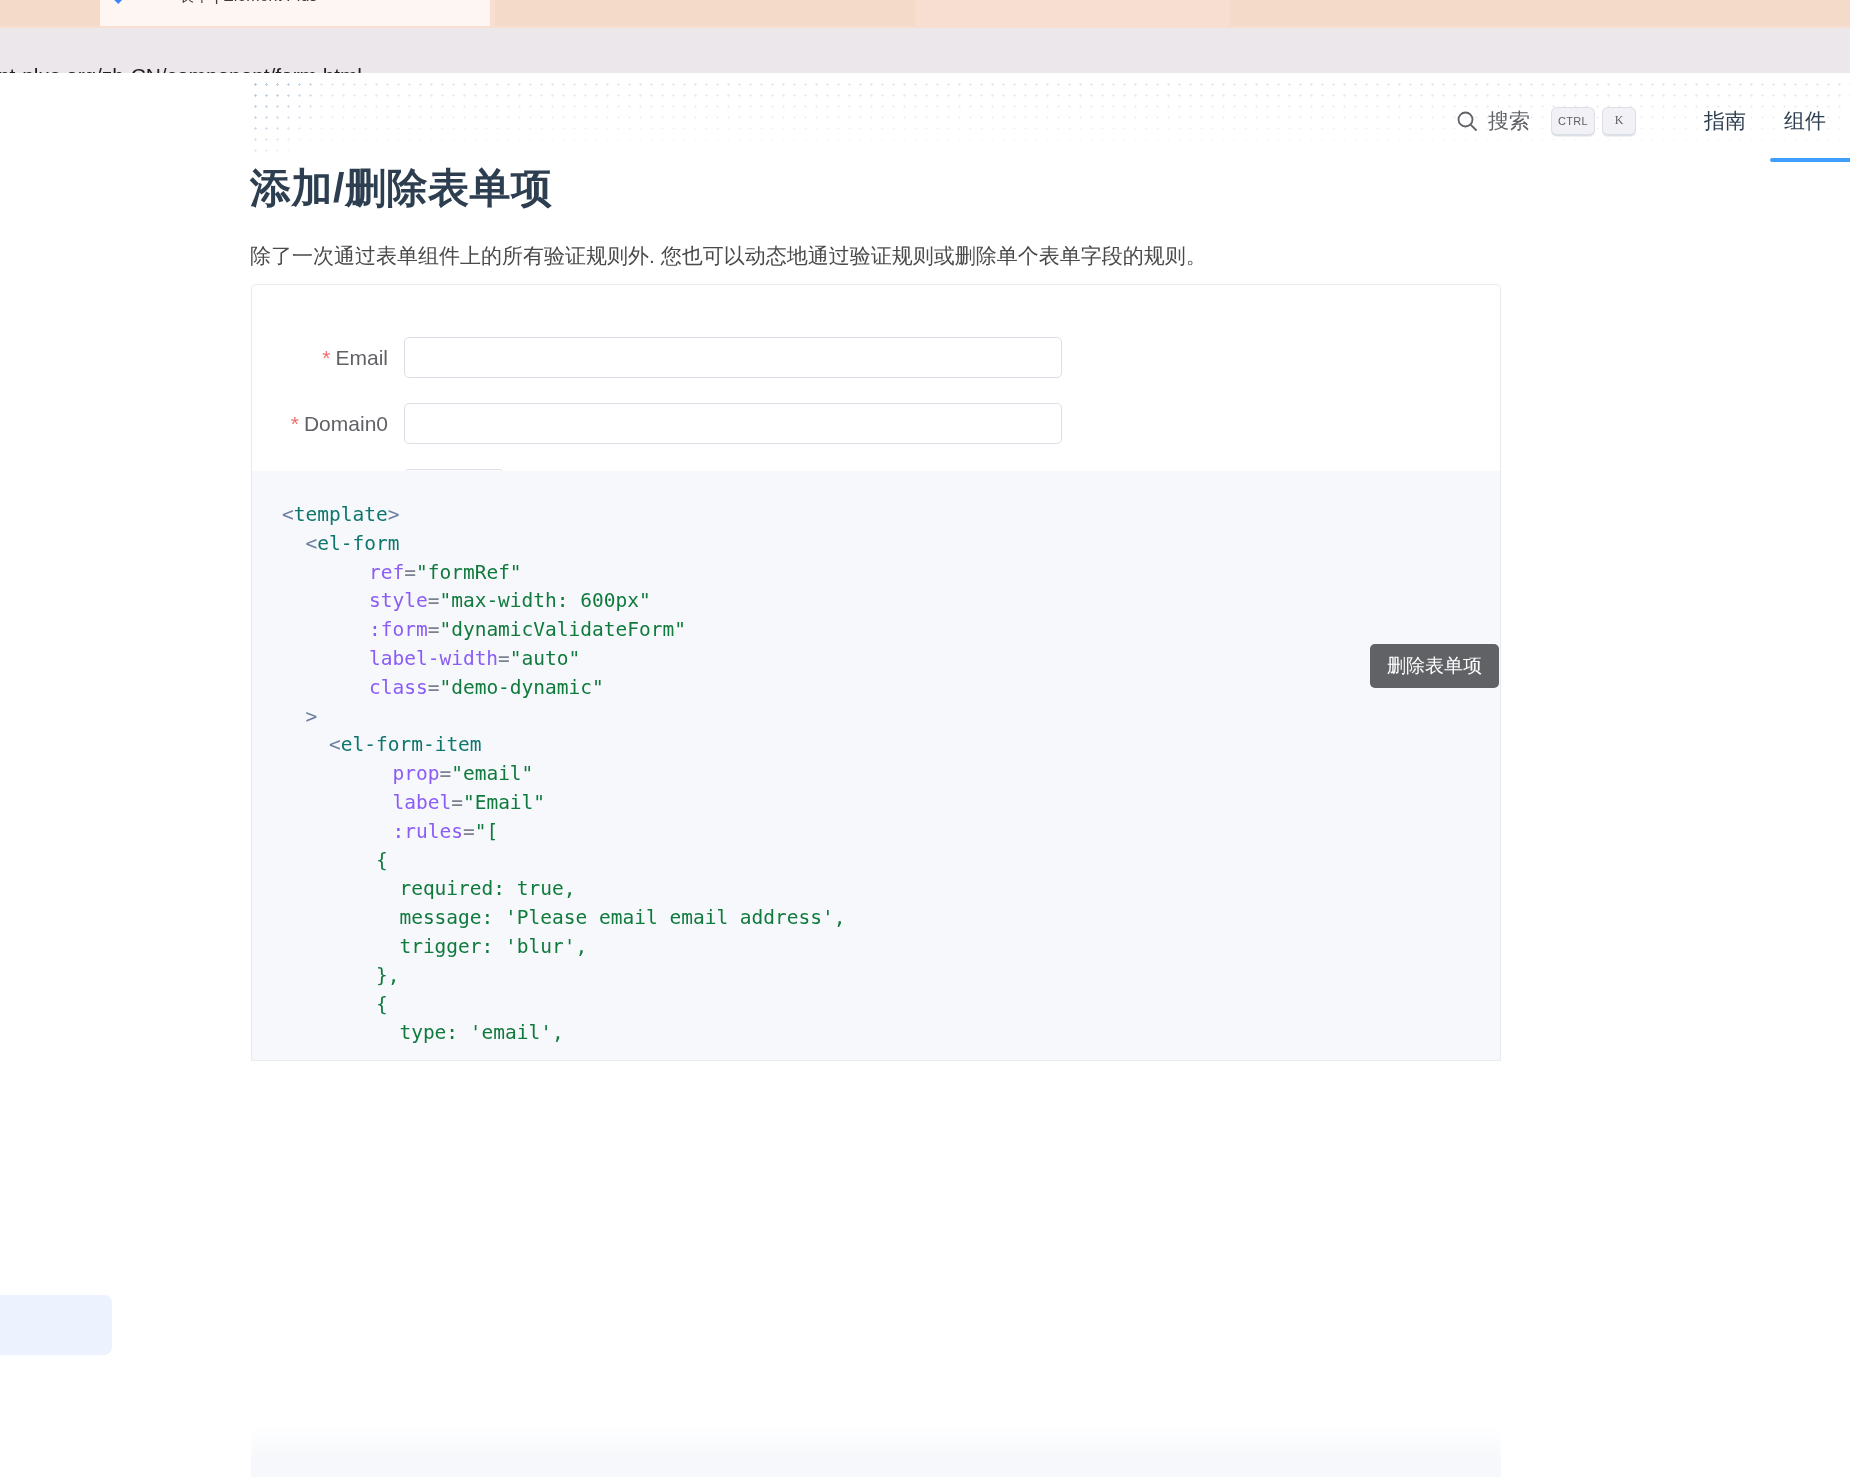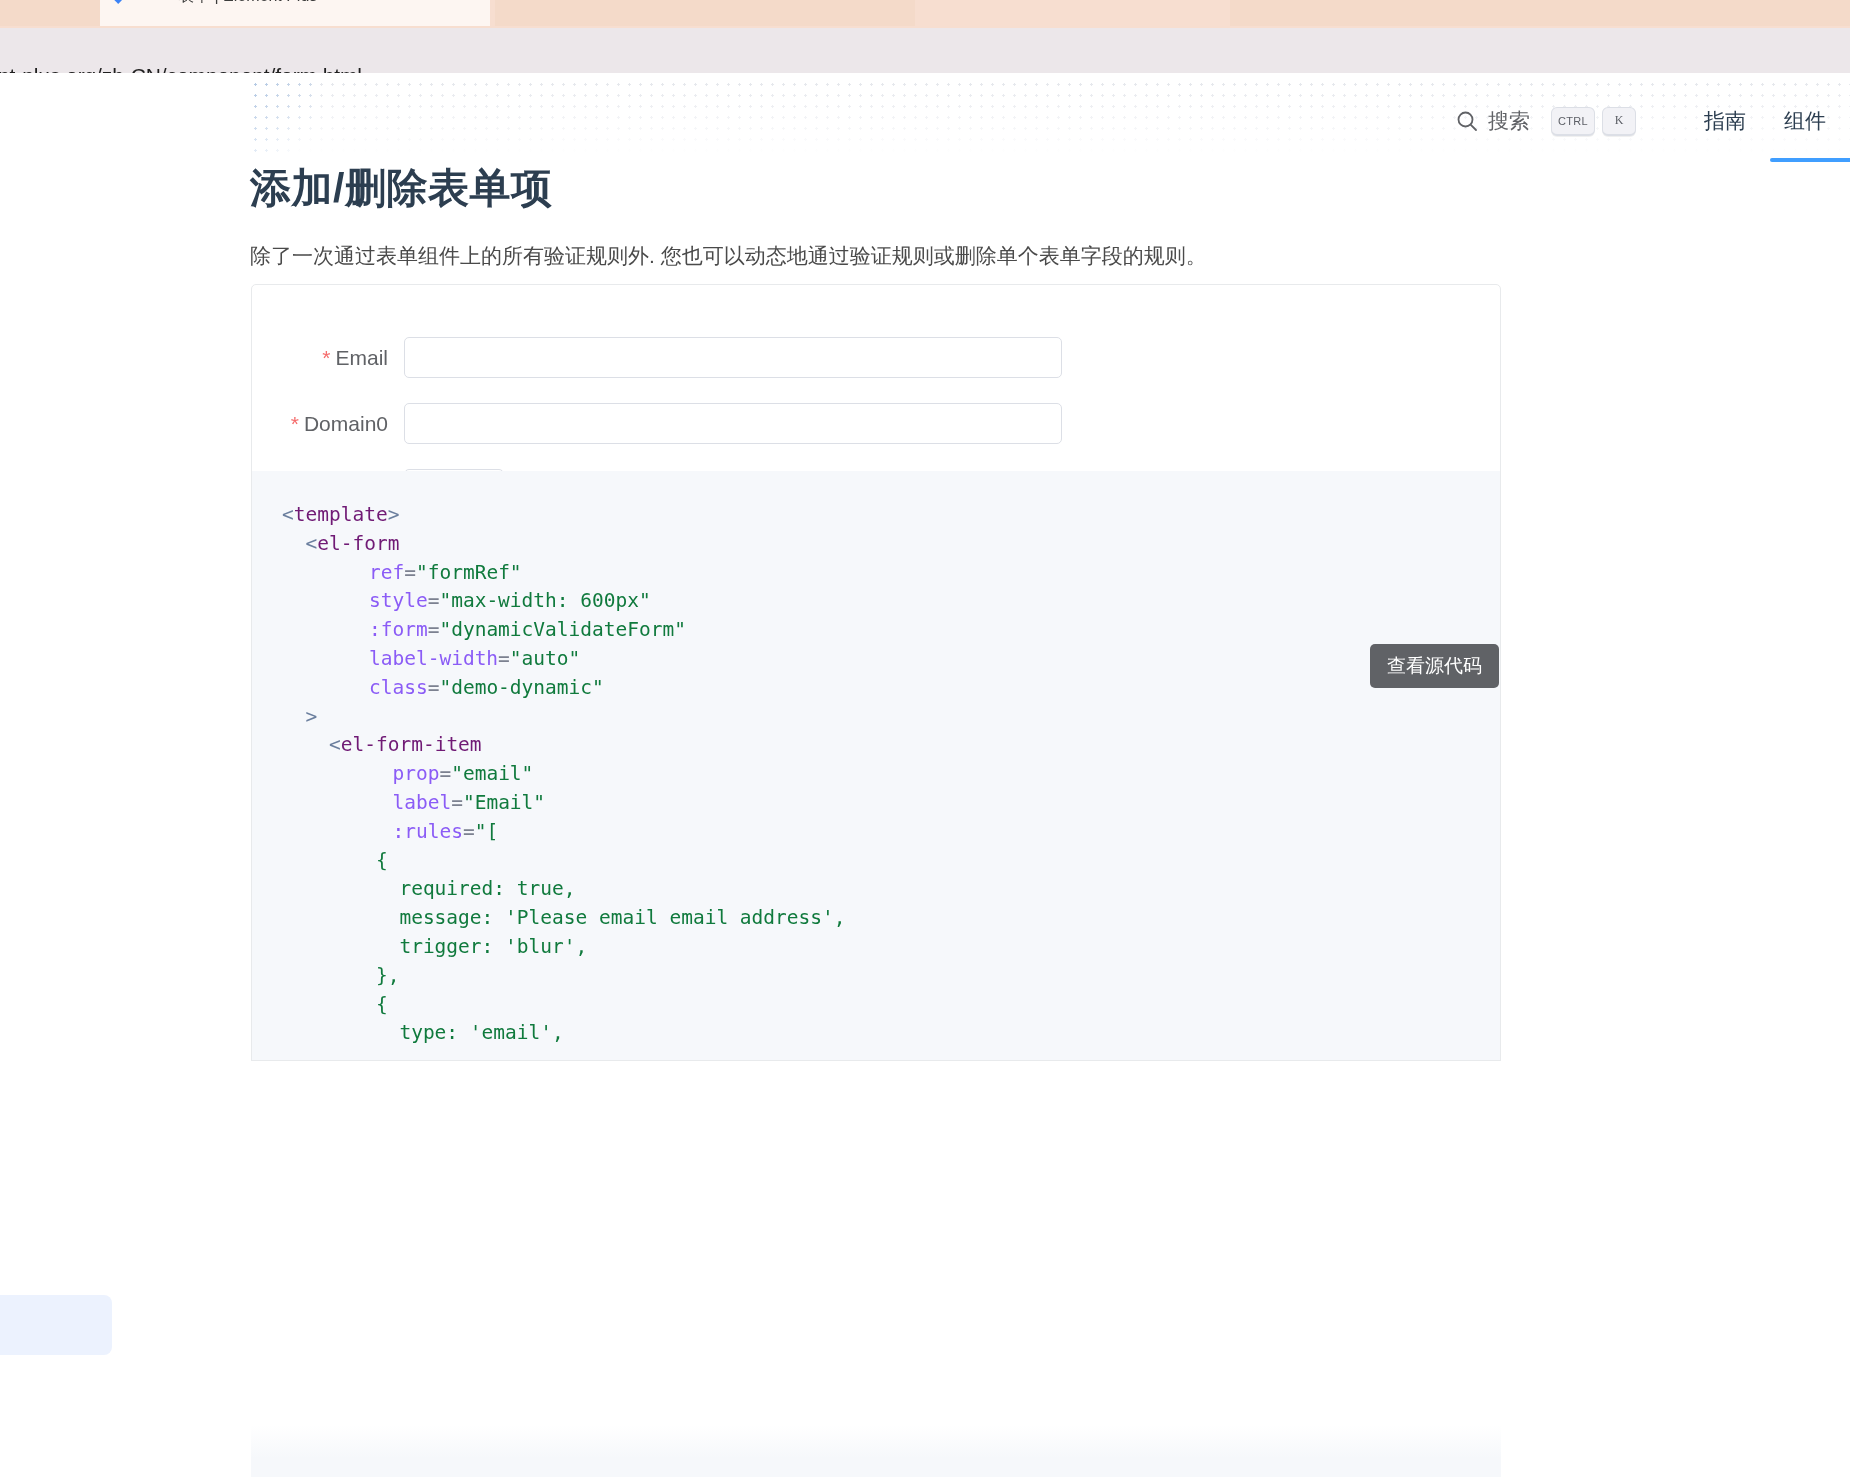--- a/index.html
+++ b/index.html
@@ -171,21 +171,21 @@
     background: #f6f8fb; border: 1px solid #e8eaec; border-top: none;
     overflow: hidden;
   }
   pre.code {
     margin: 0; padding: 30px 0 0 30px;
     font-family: "DejaVu Sans Mono", "Liberation Mono", monospace;
     font-size: 19.5px; line-height: 28.8px; color: #3c3c43;
     white-space: pre;
   }
   .t-tag  { color: #6b7f9e; }
-  .t-name { color: #701a75; }
+  .t-name { color: #0f766e; }
   .t-attr { color: #8b5cf6; margin-left: 40px; }
   .t-str  { color: #107a3d; }
   .t-punc { color: #7c8190; }
   .t-plain{ color: #107a3d; }
   .scroll-hint {
     position:absolute; top: 1352px; left: 251px; width: 1250px; height: 56px;
     background: linear-gradient(to bottom, rgba(246,248,251,0), #f6f8fb 60%);
   }
 </style>
 </head>
@@ -291,21 +291,21 @@
               <path d="M15.5 20.8H5.1A1.6 1.6 0 0 1 3.5 19.2V7"></path>
             </svg>
           </span>
           <span class="act-btn focused">
             <svg class="act-icon" viewBox="0 0 24 24" fill="none" stroke="#303133" stroke-width="1.8" stroke-linecap="round" stroke-linejoin="round">
               <polyline points="9,8 4.8,12 9,16"></polyline>
               <polyline points="15,8 19.2,12 15,16"></polyline>
             </svg>
           </span>
 
-          <div class="tooltip">查看源代码</div>
+          <div class="tooltip">删除表单项</div>
         </div>
       </div>
 
       <div class="code-wrap">
         <pre class="code" id="code-pre"><span class="t-tag">&lt;</span><span class="t-name">template</span><span class="t-tag">&gt;</span>
 <span class="t-plain">  </span><span class="t-tag">&lt;</span><span class="t-name">el-form</span>
 <span class="t-plain">    </span><span class="t-attr">ref</span><span class="t-punc">=</span><span class="t-str">"formRef"</span>
 <span class="t-plain">    </span><span class="t-attr">style</span><span class="t-punc">=</span><span class="t-str">"max-width: 600px"</span>
 <span class="t-plain">    </span><span class="t-attr">:form</span><span class="t-punc">=</span><span class="t-str">"dynamicValidateForm"</span>
 <span class="t-plain">    </span><span class="t-attr">label-width</span><span class="t-punc">=</span><span class="t-str">"auto"</span>

